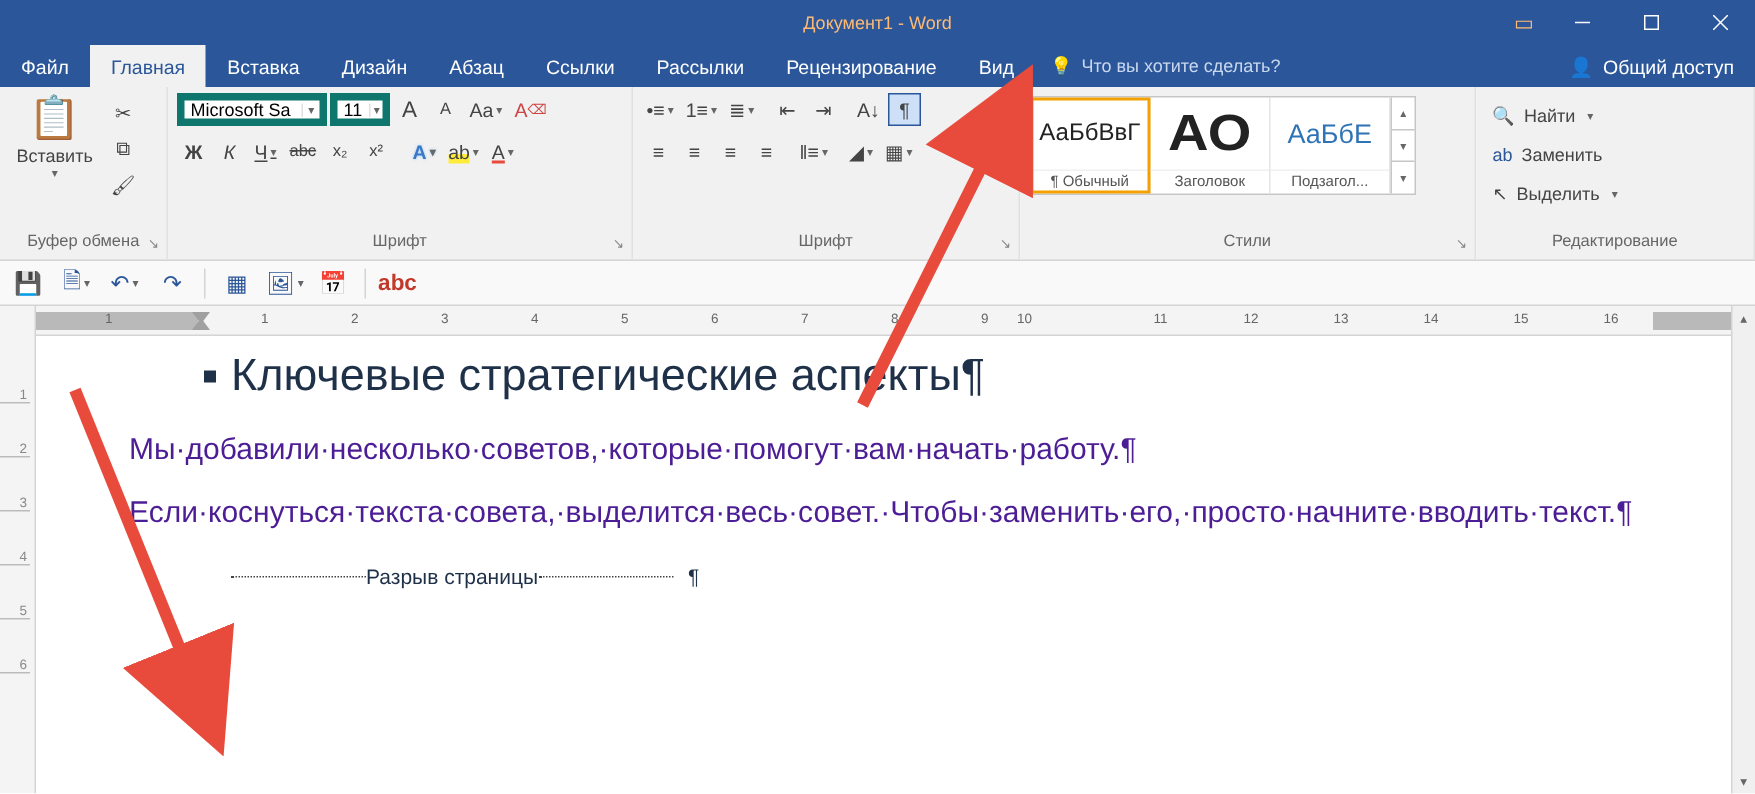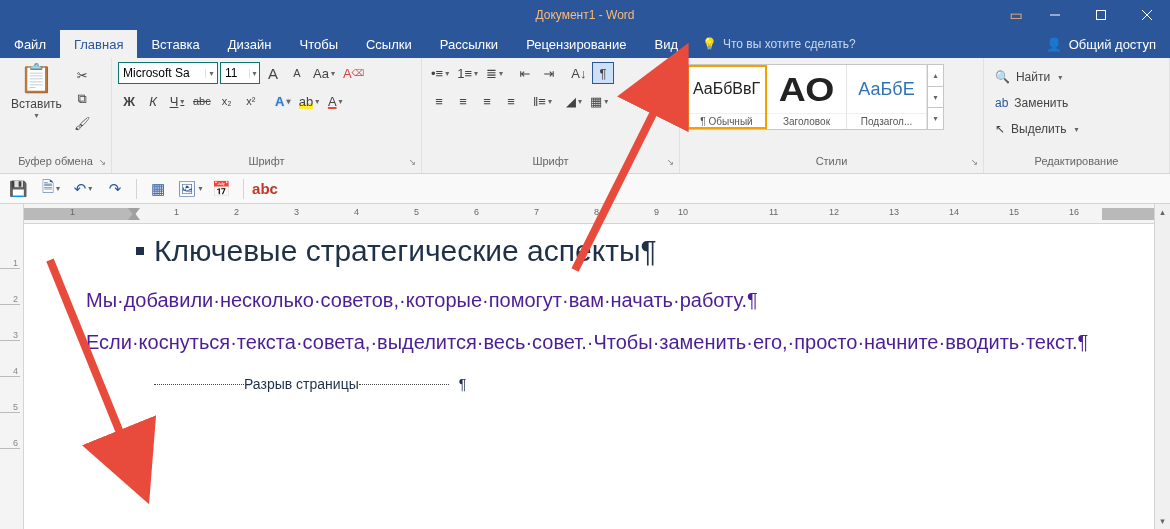--- a/index.html
+++ b/index.html
@@ -34,21 +34,21 @@
 .row { display:flex; gap:2px; align-items:center; }
 .col { display:flex; flex-direction:column; gap:2px;}
 
 
 .bigbtn { display:flex; flex-direction:column; align-items:center; justify-content:flex-start; padding:2px 4px; cursor:pointer; border:1px solid transparent;}
 .bigbtn .ico { font-size:28px; line-height:1; }
 .bigbtn .txt { font-size:12px; color:#444; margin-top:4px;}
 .bigbtn .dd { font-size:8px; color:#666;}
 
 
-.combo { height:22px; border:1px solid #0f766e; background:#fff; display:flex; align-items:center; font-size:12px; }
+.combo { height:22px; border:5px solid #0f766e; background:#fff; display:flex; align-items:center; font-size:12px; }
 .combo input { border:none; outline:none; width:100%; padding:0 4px; font-size:12px; background:transparent;}
 .combo .arr{ width:14px; text-align:center; font-size:8px; color:#666; cursor:pointer; border-left:1px solid #e0e0e0;}
 .fontname{ width:100px;}
 .fontsize{ width:40px;}
 
 
 .stylegallery{ display:flex; border:1px solid #c6c6c6; background:#fff; height:66px;}
 .stylebox{ width:80px; border-right:1px solid #e5e5e5; display:flex; flex-direction:column; align-items:stretch; justify-content:space-between; cursor:pointer;}
 .stylebox .preview{ flex:1; display:flex; align-items:center; justify-content:center; font-size:16px; color:#222; overflow:hidden; white-space:nowrap;}
 .stylebox .name{ font-size:10px; color:#555; text-align:center; padding:2px 2px; border-top:1px solid #f0f0f0; overflow:hidden; white-space:nowrap; text-overflow:ellipsis;}
@@ -119,21 +119,21 @@
         </svg>
       </div>
   </div>
 </div>
 
 <div class="ribbontabs">
   <div class="tab">Файл</div>
   <div class="tab active">Главная</div>
   <div class="tab">Вставка</div>
   <div class="tab">Дизайн</div>
-  <div class="tab">Чтобы</div>
+  <div class="tab">Абзац</div>
   <div class="tab">Ссылки</div>
   <div class="tab">Рассылки</div>
   <div class="tab">Рецензирование</div>
   <div class="tab">Вид</div>
   <div class="tellme">
     <span>💡</span>
     <span>Что вы хотите сделать?</span>
   </div>
   <div class="spacer"></div>
   <div class="share">

